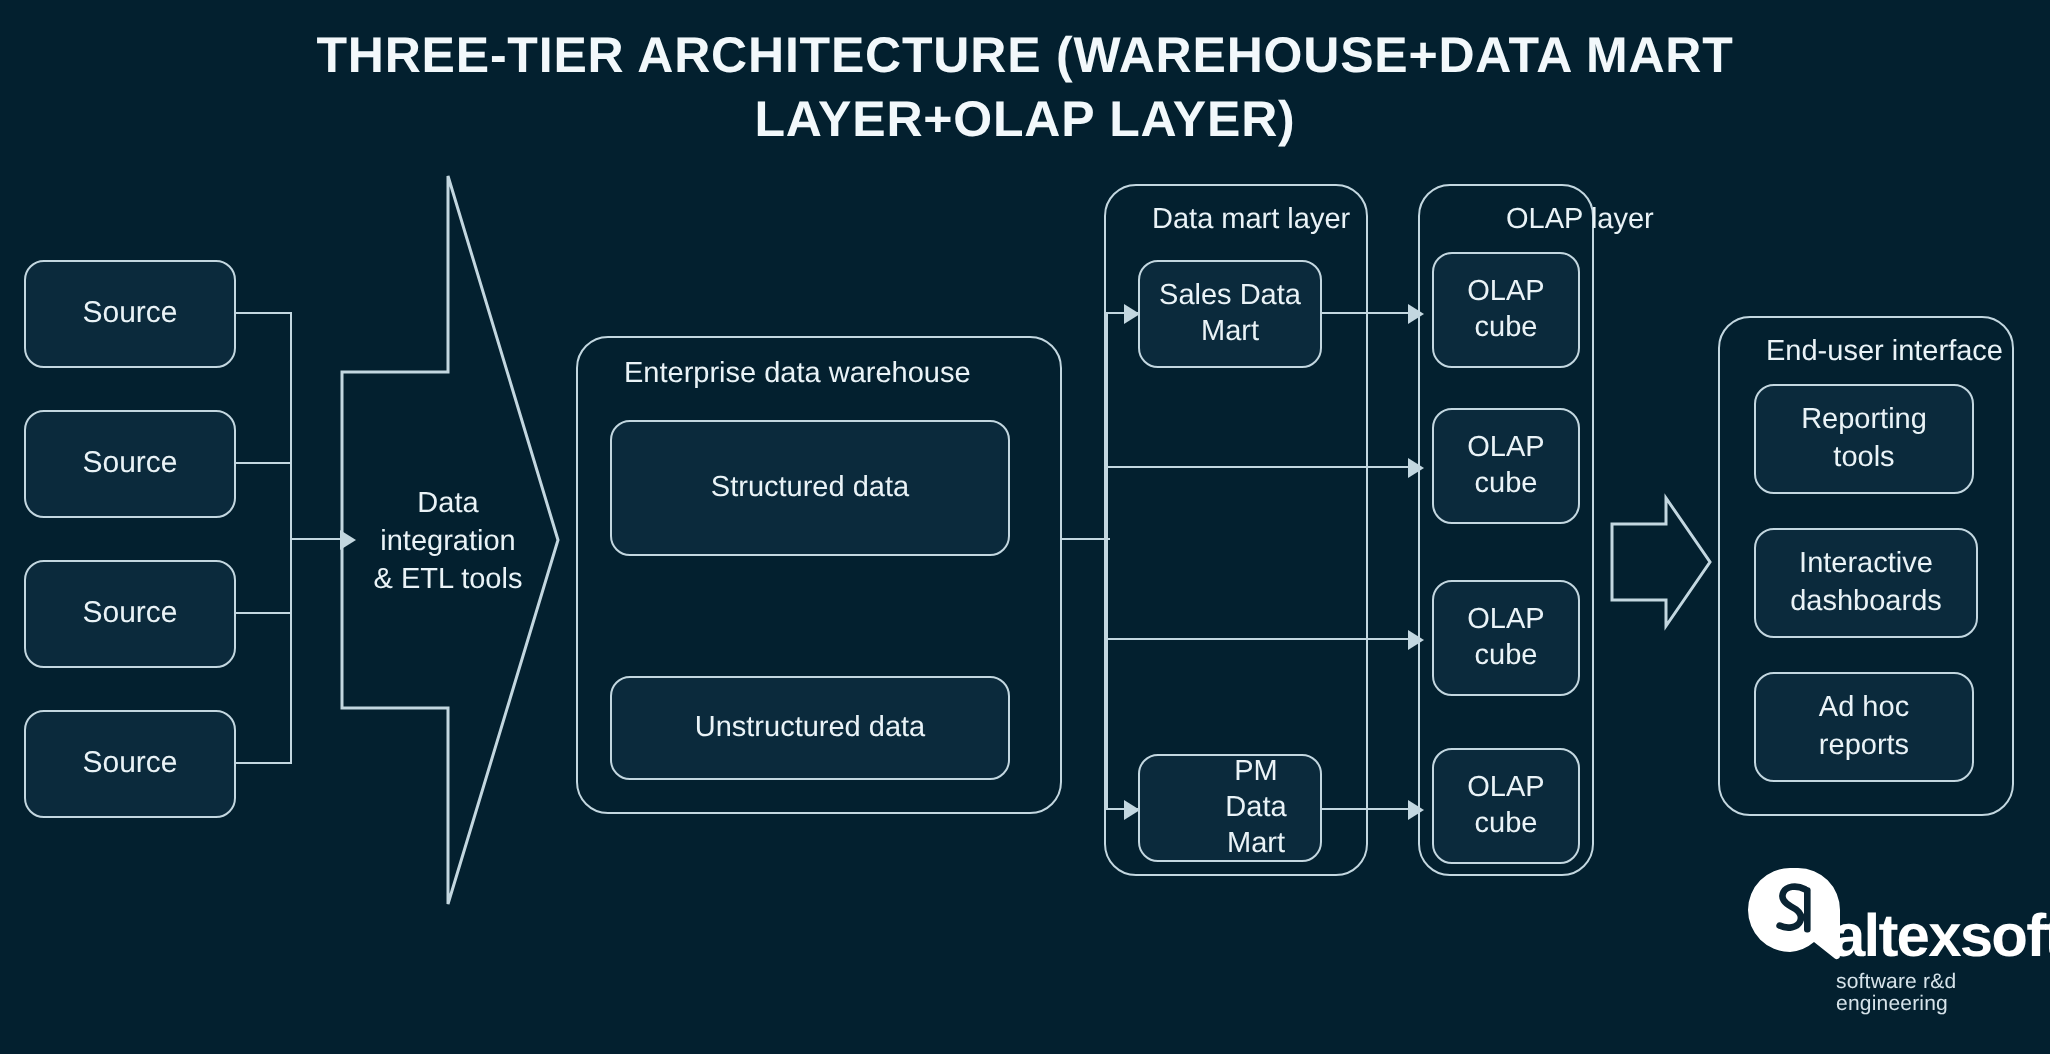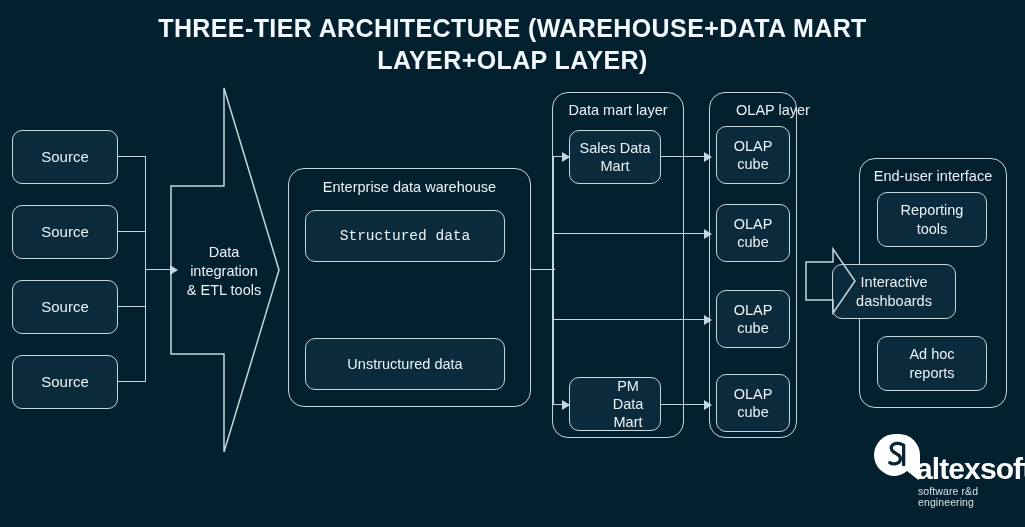--- a/index.html
+++ b/index.html
@@ -54,24 +54,24 @@
   
   .panel {
     position: absolute;
     box-sizing: border-box;
     border: 1.4px solid #c3d7e0;
     border-radius: 16px;
     background: transparent;
   }
   .panel-label {
     position: absolute;
-    text-align: center;
     font-size: 14.5px;
     color: #eaf3f7;
     white-space: nowrap;
+    margin-left: 24px;
   }
 
   
   .ln {
     position: absolute;
     background: #c3d7e0;
   }
   .ln.h { height: 1.4px; }
   .ln.v { width: 1.4px; }
 
@@ -171,21 +171,21 @@
 
   <div id="etl-label">
     <div>Data</div>
     <div>integration</div>
     <div>&amp; ETL tools</div>
   </div>
 
   <div class="panel" style="left:288px; top:168px; width:243px; height:239px;"></div>
   <div class="panel-label" style="left:288px; top:179px; width:243px;">Enterprise data warehouse</div>
 
-  <div class="node" style="left:305px; top:210px; width:200px; height:52px;font-family:Liberation Mono, monospace;">
+  <div class="node" style="left:305px; top:210px; width:200px; height:68px;">
     <span>Structured data</span>
   </div>
   <div class="node" style="left:305px; top:338px; width:200px; height:52px;">
     <span>Unstructured data</span>
   </div>
 
   <div class="ln h" style="left:531px; top:269px; width:24px;"></div>
   <div class="ln v" style="left:553px; top:156px; height:249px;"></div>
 
   <div class="ln h" style="left:553px; top:156px; width:24px;"></div>
@@ -251,21 +251,21 @@
 
   <div class="panel" style="left:859px; top:158px; width:148px; height:250px;"></div>
   <div class="panel-label" style="left:859px; top:168px; width:148px;">End-user interface</div>
 
   <div class="node" style="left:877px; top:192px; width:110px; height:55px;">
     <span>
       <span>Reporting</span><br>
       <span>tools</span>
     </span>
   </div>
-  <div class="node" style="left:832px; top:264px; width:124px; height:55px;">
+  <div class="node" style="left:877px; top:264px; width:112px; height:55px;">
     <span>
       <span>Interactive</span><br>
       <span>dashboards</span>
     </span>
   </div>
   <div class="node" style="left:877px; top:336px; width:110px; height:55px;">
     <span>
       <span>Ad hoc</span><br>
       <span>reports</span>
     </span>

